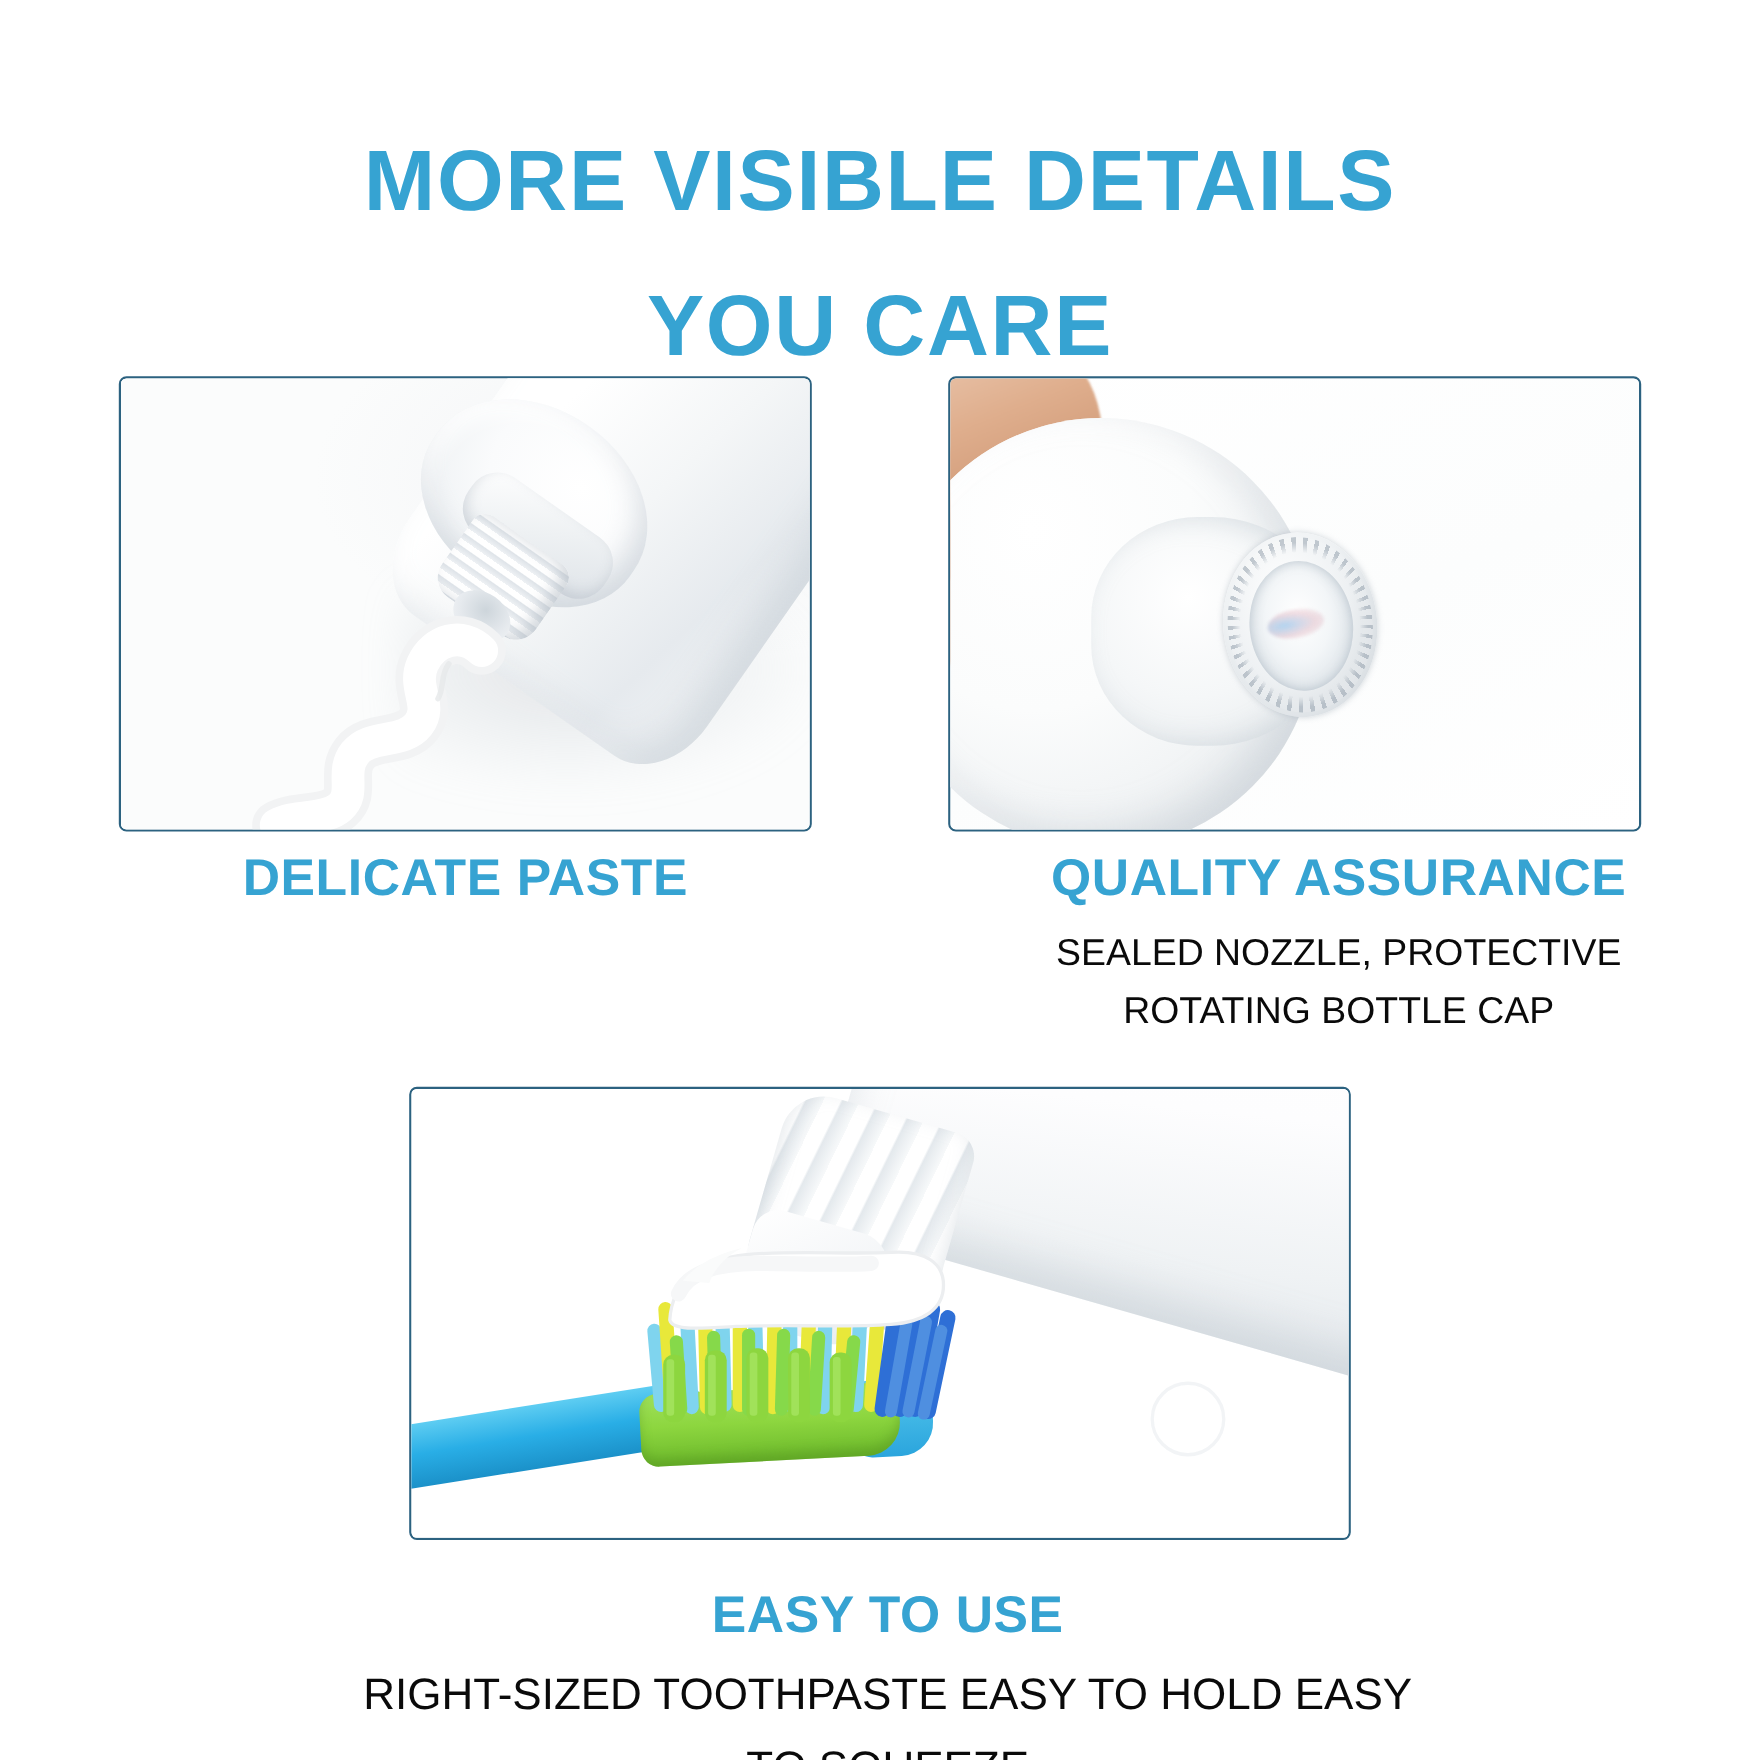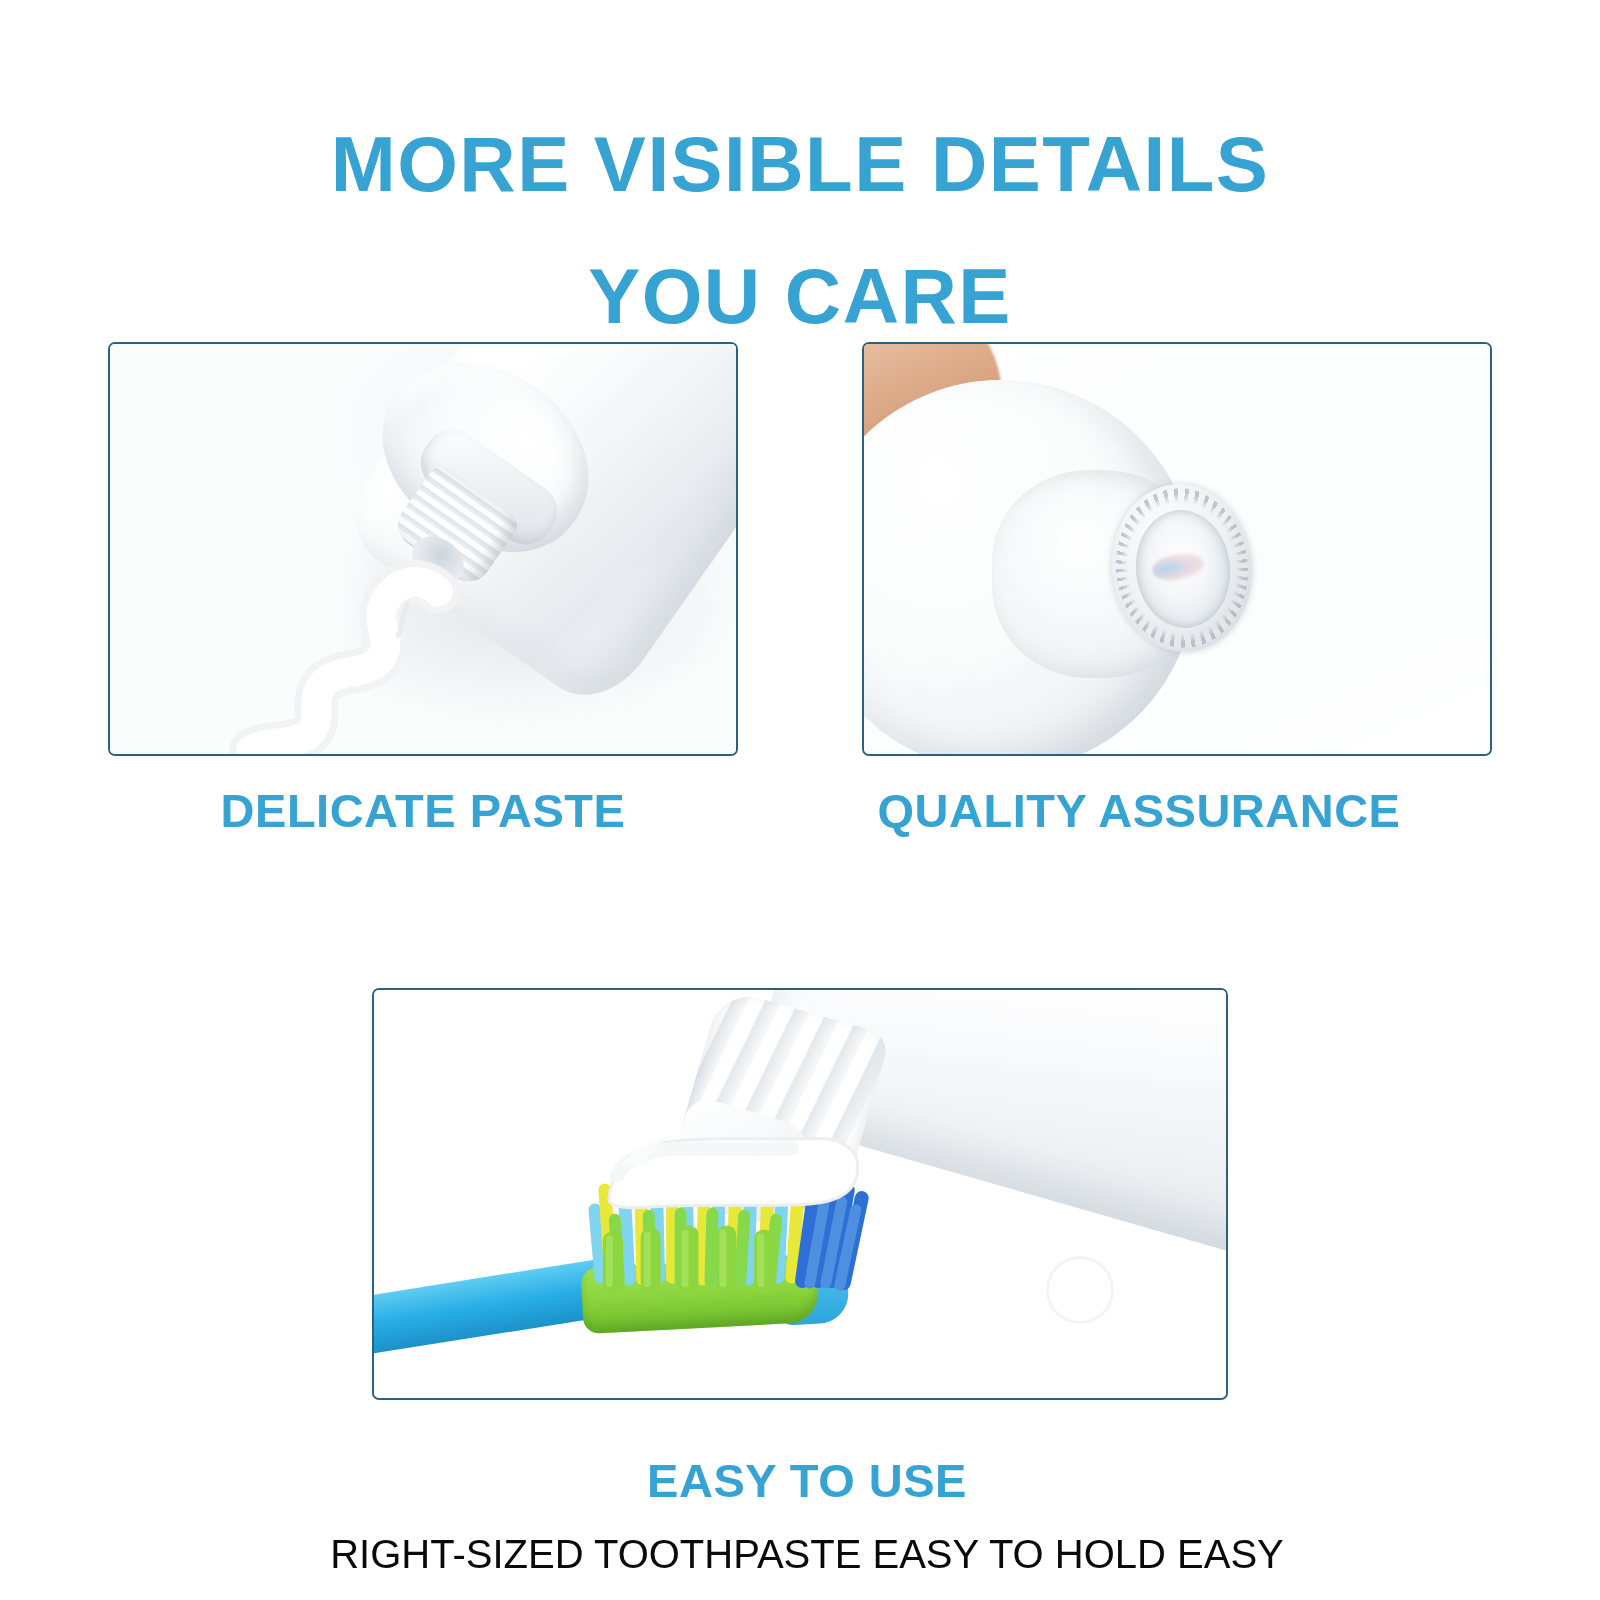--- a/index.html
+++ b/index.html
@@ -202,32 +202,31 @@
   .p3-wm{
     position:absolute; right:112px; bottom:74px; width:68px; height:68px;
     border-radius:50%;
     border:3px solid rgba(228,232,236,.9);
     opacity:.55;
   }
 
   
   .caption{ position:absolute; text-align:center; }
   #cap-paste { left:108px;  top:770px;  width:630px; }
-  #cap-nozzle{ left:824px;  top:770px;  width:630px;text-align:center; }
+  #cap-nozzle{ left:902px;  top:770px;  width:630px;text-align:center; }
   #cap-brush { left:307px;  top:1440px; width:1000px; }
 
   .cap-head{
     display:block;
     color:#36a3d2;
     font-weight:700;
     font-size:47px;
     line-height:56px;
     letter-spacing:.5px;
     white-space:nowrap;
-    margin-top:13px;
   }
   .cap-body{
     display:block;
     color:#0a0a0a;
     font-weight:400;
     font-size:34px;
     line-height:53px;
     margin-top:14px;
     white-space:pre-line;
   }
@@ -277,20 +276,22 @@
     <div class="p2-neck"></div>
     <div class="p2-ring-o"></div>
     <div class="p2-ring-ribs"></div>
     <div class="p2-ring-i"></div>
     <div class="p2-ring-glint"></div>
   </div>
 </div>
 
 <div class="caption" id="cap-nozzle">
   <span class="cap-head">QUALITY ASSURANCE</span>
+  <span class="cap-body">SEALED NOZZLE, PROTECTIVE
+ROTATING BOTTLE CAP</span>
 </div>
 
 <div class="frame" id="frame-brush">
   <div class="photo">
     <div class="p3-bg"></div>
 
     <div class="p3-tube"></div>
     <div class="p3-tube-rings"></div>
     <div class="p3-nozzle"></div>
 

